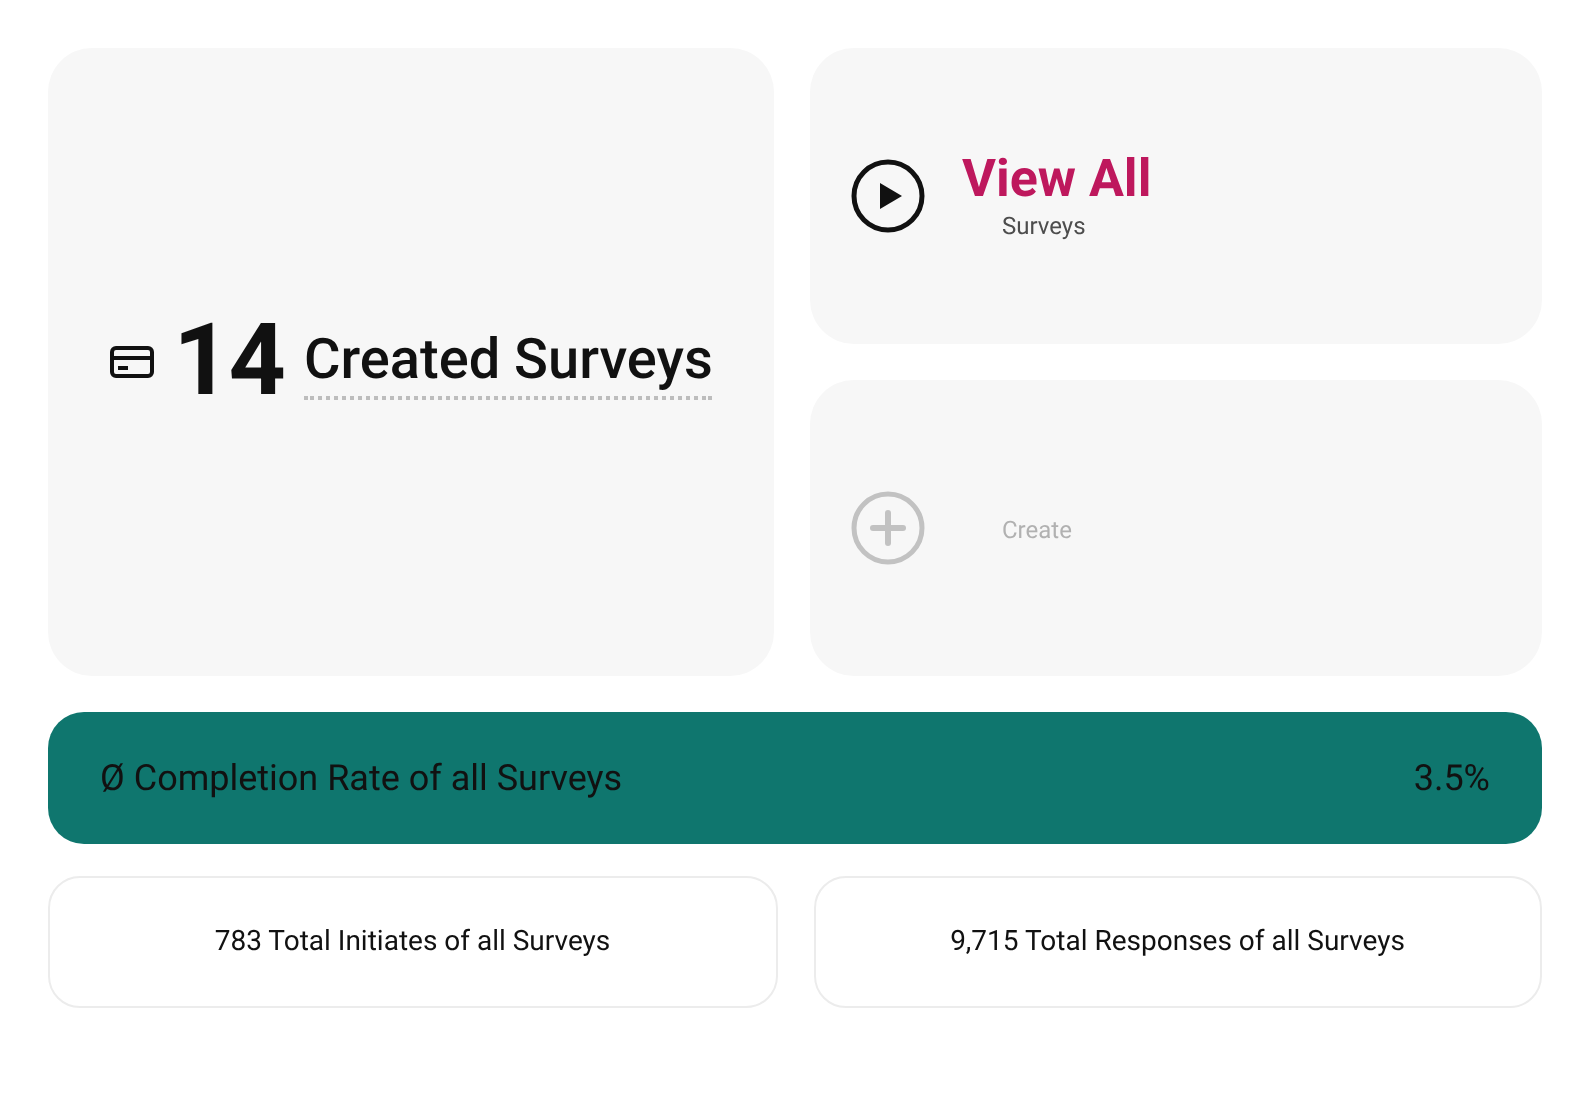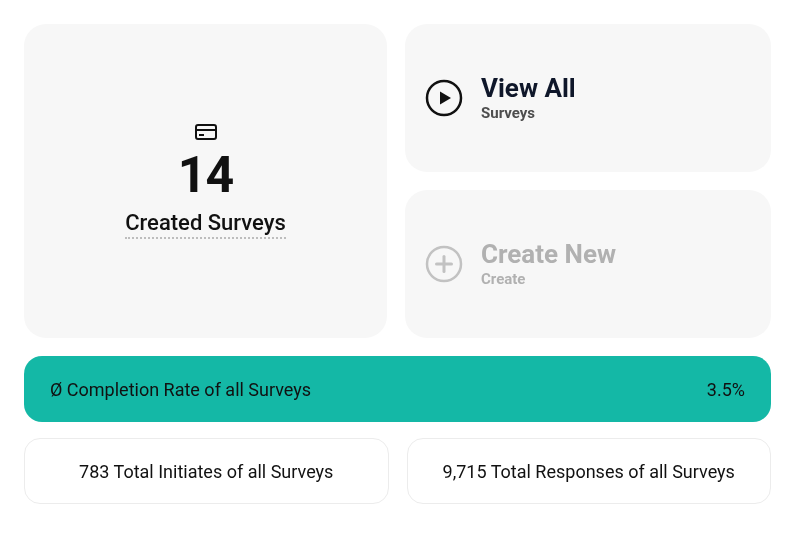--- a/index.html
+++ b/index.html
@@ -19,38 +19,38 @@
       gap: 18px;
       flex: 0 0 314px;
     }
     .card {
       background: #f7f7f7;
       border-radius: 22px;
     }
     .created-card {
       flex: 0 0 363px;
       display: flex;
-      flex-direction: column;
+      flex-direction: row;
       align-items: center;
       justify-content: center;
       gap: 10px;
     }
     .created-icon-wrap {
       display: flex;
       align-items: center;
       justify-content: center;
     }
     .created-number {
       font-size: 50px;
       font-weight: 700;
       line-height: 1;
       letter-spacing: -1px;
     }
     .created-label {
-      font-size: 22px;
+      font-size: 28px;
       font-weight: 500;
       border-bottom: 2px dotted #bdbdbd;
       padding-bottom: 2px;
     }
     .right-col {
       flex: 1 1 auto;
       display: flex;
       flex-direction: column;
       gap: 18px;
     }
@@ -70,31 +70,32 @@
       display: flex;
       align-items: center;
       justify-content: center;
     }
     .action-title {
       font-size: 26px;
       font-weight: 700;
       line-height: 1.1;
     }
     .action-sub {
-      font-size: 15px;
-      font-weight: 700;
+      font-size: 12px;
+      font-weight: 400;
       margin-top: 2px;
+      margin-left: 20px;
     }
     .disabled .action-title { color: #b1b1b1; }
     .disabled .action-sub { color: #b1b1b1; }
-    .enabled .action-title { color: #0f172a; text-align: right; }
+    .enabled .action-title { color: #be185d; text-align: right; }
     .enabled .action-sub { color: #4d4d4d; }
     .stats { display: flex; flex-direction: column; gap: 16px; }
     .row-card {
-      background: #14b8a6;
+      background: #0f766e;
       border-radius: 18px;
       height: 66px;
       display: flex;
       align-items: center;
       padding: 0 26px;
     }
     .completion {
       justify-content: space-between;
       font-size: 18px;
     }
@@ -103,21 +104,21 @@
     .pair { display: flex; gap: 18px; }
     .stat-card {
       flex: 1 1 50%;
       background: #fff;
       border: 1px solid #ececec;
       border-radius: 16px;
       height: 66px;
       display: flex;
       align-items: center;
       justify-content: center;
-      font-size: 18px;
+      font-size: 14px;
       color: #111;
     }
   </style>
 </head>
 <body>
 
 <div class="page">
 
   <div class="top">
 
@@ -150,21 +151,20 @@
 
       <div class="card action-card disabled">
         <div class="action-icon">
           <svg width="38" height="38" viewBox="0 0 38 38" fill="none">
             <circle cx="19" cy="19" r="17" stroke="#c2c2c2" stroke-width="2.5"></circle>
             <line x1="19" y1="11.5" x2="19" y2="26.5" stroke="#c2c2c2" stroke-width="3" stroke-linecap="round"></line>
             <line x1="11.5" y1="19" x2="26.5" y2="19" stroke="#c2c2c2" stroke-width="3" stroke-linecap="round"></line>
           </svg>
         </div>
         <div>
-          <div class="action-title">Create New</div>
           <div class="action-sub">Create</div>
         </div>
       </div>
 
     </div>
   </div>
 
   <div class="stats">
     <div class="row-card completion">
       <span class="label">Ø Completion Rate of all Surveys</span>

